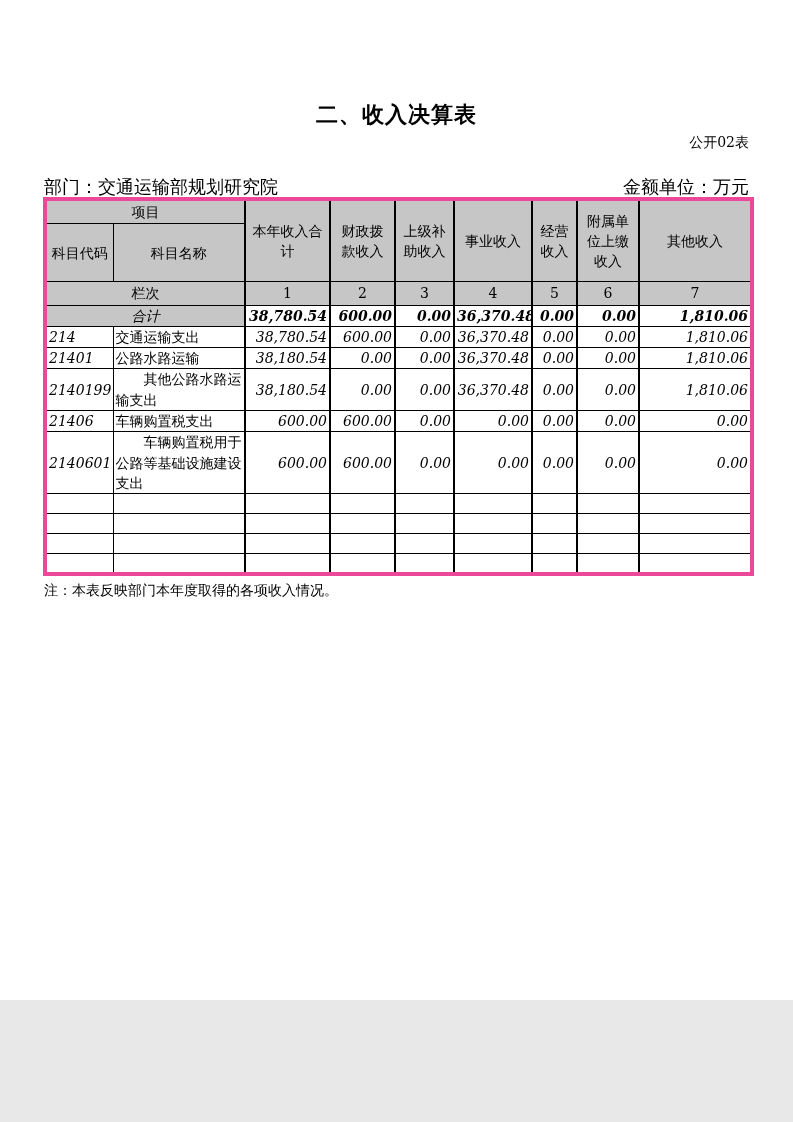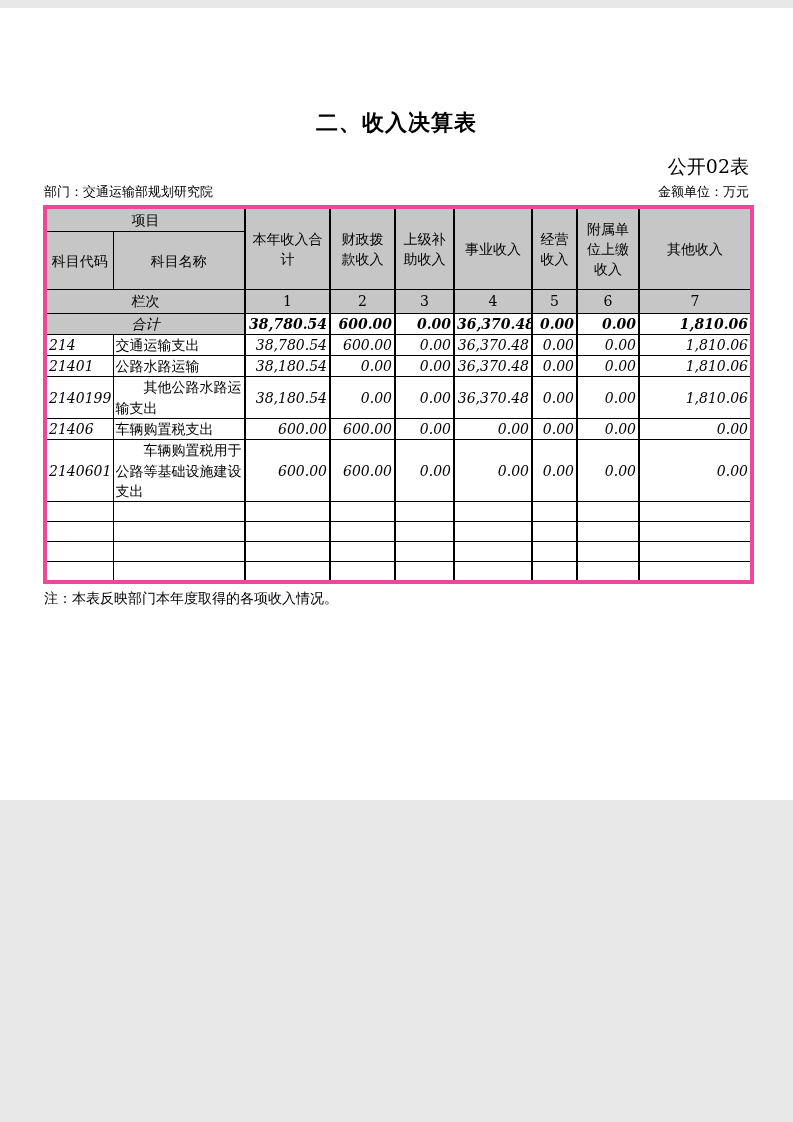--- a/index.html
+++ b/index.html
@@ -1,38 +1,38 @@
 <!DOCTYPE html>
 <html><head>
 <meta charset="utf-8">
 <style>
   html,body { margin:0; padding:0; background:#e8e8e8; }
   .page {
     position:relative;
-    width:793px; height:792px;
-    margin:8px auto;
+    width:793px; height:1000px;
+    margin:0 auto;
     background:#ffffff;
     font-family:"DejaVu Serif","Liberation Serif",serif;
     color:#000;
     overflow:hidden;
   }
   .title {
     position:absolute; top:100px; left:0; width:100%;
     text-align:center;
     font-family:"DejaVu Sans","Liberation Sans",sans-serif;
     font-size:22px; font-weight:bold; letter-spacing:1px;
   }
   .open-label {
-    position:absolute; top:146px; right:44px;
-    font-size:19px;
+    position:absolute; top:134px; right:44px;
+    font-size:14px;
   }
   .meta-line {
     position:absolute; top:175px; left:44px; right:44px;
     display:flex; justify-content:space-between;
-    font-size:13px;
+    font-size:18px;
   }
   table.income {
     position:absolute; top:197px; left:43px;
     width:707px;
     border-collapse:collapse;
     table-layout:fixed;
     border:4px solid #ec4899;
   }
   table.income th, table.income td {
     border:1px solid #000;

